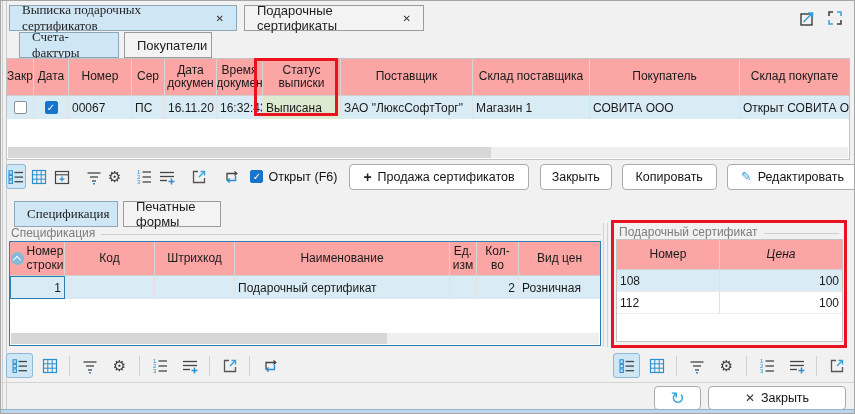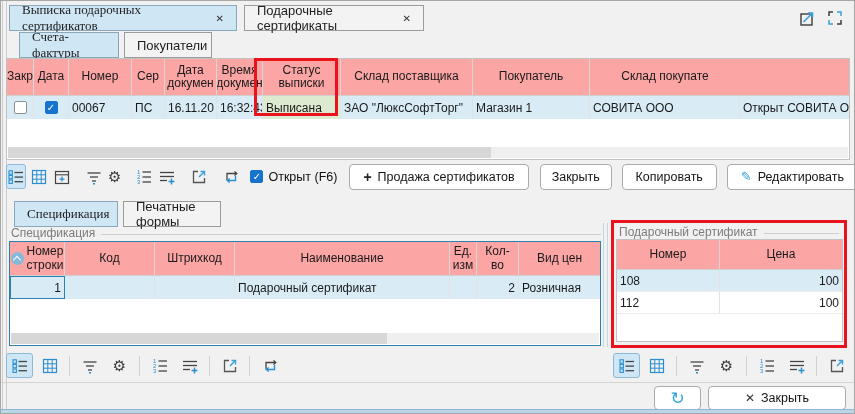--- a/index.html
+++ b/index.html
@@ -110,20 +110,21 @@
 
   <div class="tbl main-tbl" style="left:5px;top:57px;width:844px;height:102px;">
     <div class="thead grid-main">
       <div class="hcell">Закр</div>
       <div class="hcell">Дата</div>
       <div class="hcell">Номер</div>
       <div class="hcell">Сер</div>
       <div class="hcell">Дата докумен</div>
       <div class="hcell">Время докумен</div>
       <div class="hcell">Статус выписки</div>
+      <div class="hcell">Поставщик</div>
       <div class="hcell">Склад поставщика</div>
       <div class="hcell">Покупатель</div>
       <div class="hcell" style="border-right:none;">Склад покупате</div>
     </div>
     <div class="trow grid-main sel">
       <div class="tcell ccell">
           <span class="chk"></span>
         </div>
       <div class="tcell ccell">
           <span class="chk on">✓</span>
@@ -286,21 +287,21 @@
   <div class="vsplit" style="left:602px;top:222px;height:124px;"></div>
 
   <div class="group" style="left:618px;top:224px;width:220px;">
     <span>Подарочный сертификат</span>
     <span class="gline"></span>
   </div>
 
   <div class="tbl gift-tbl" style="left:615px;top:238px;width:227px;height:103px;">
     <div class="thead grid-gift">
       <div class="hcell">Номер</div>
-      <div class="hcell" style="border-right:none;">Цена</div>
+      <div class="hcell" style="border-right:none;font-style:italic;">Цена</div>
     </div>
     <div class="trow grid-gift sel">
       <div class="tcell">108</div>
       <div class="tcell num" style="border-right:none;">100</div>
     </div>
     <div class="trow grid-gift">
       <div class="tcell">112</div>
       <div class="tcell num" style="border-right:none;">100</div>
     </div>
   </div>

